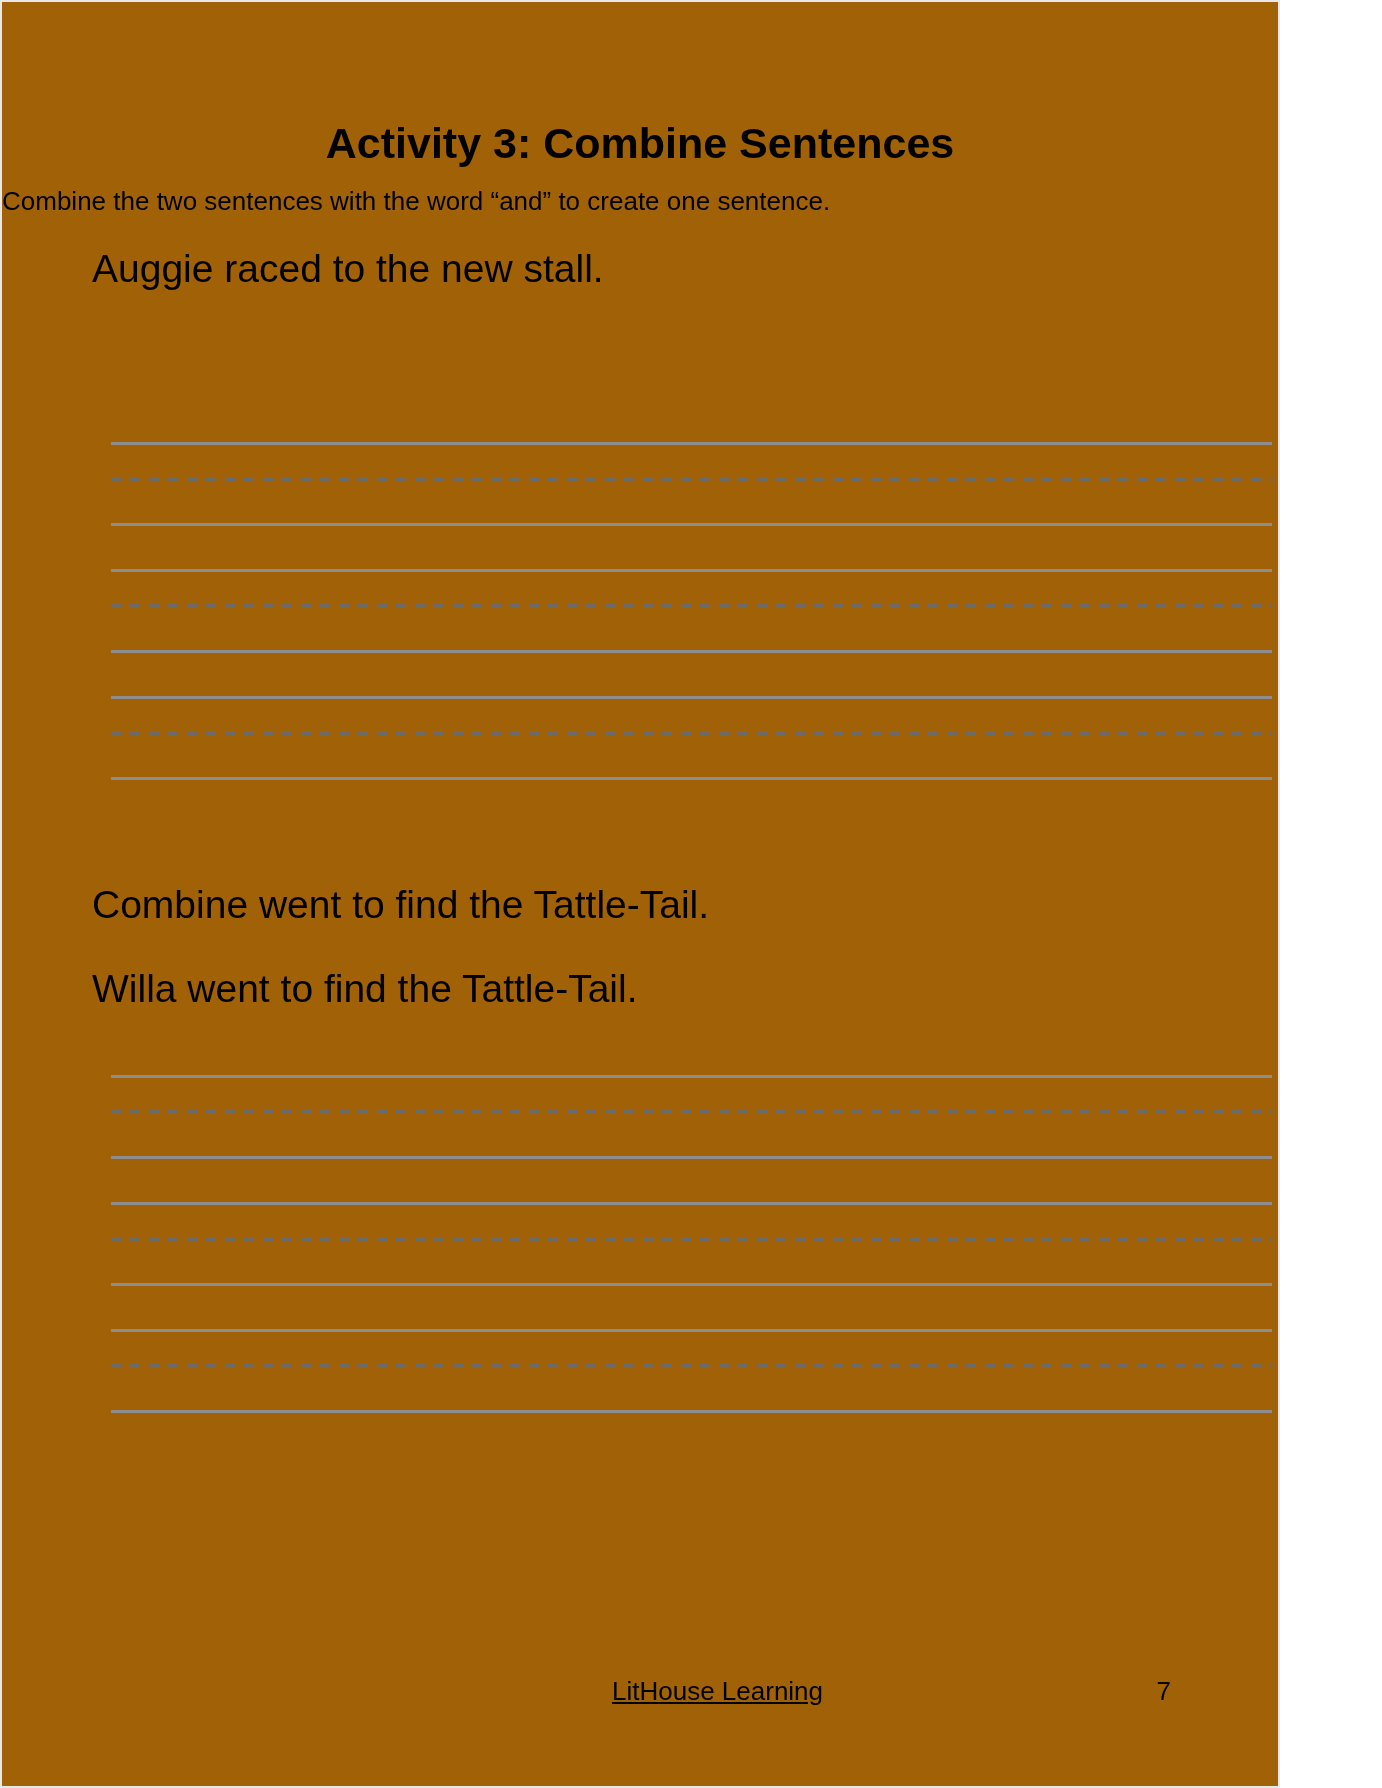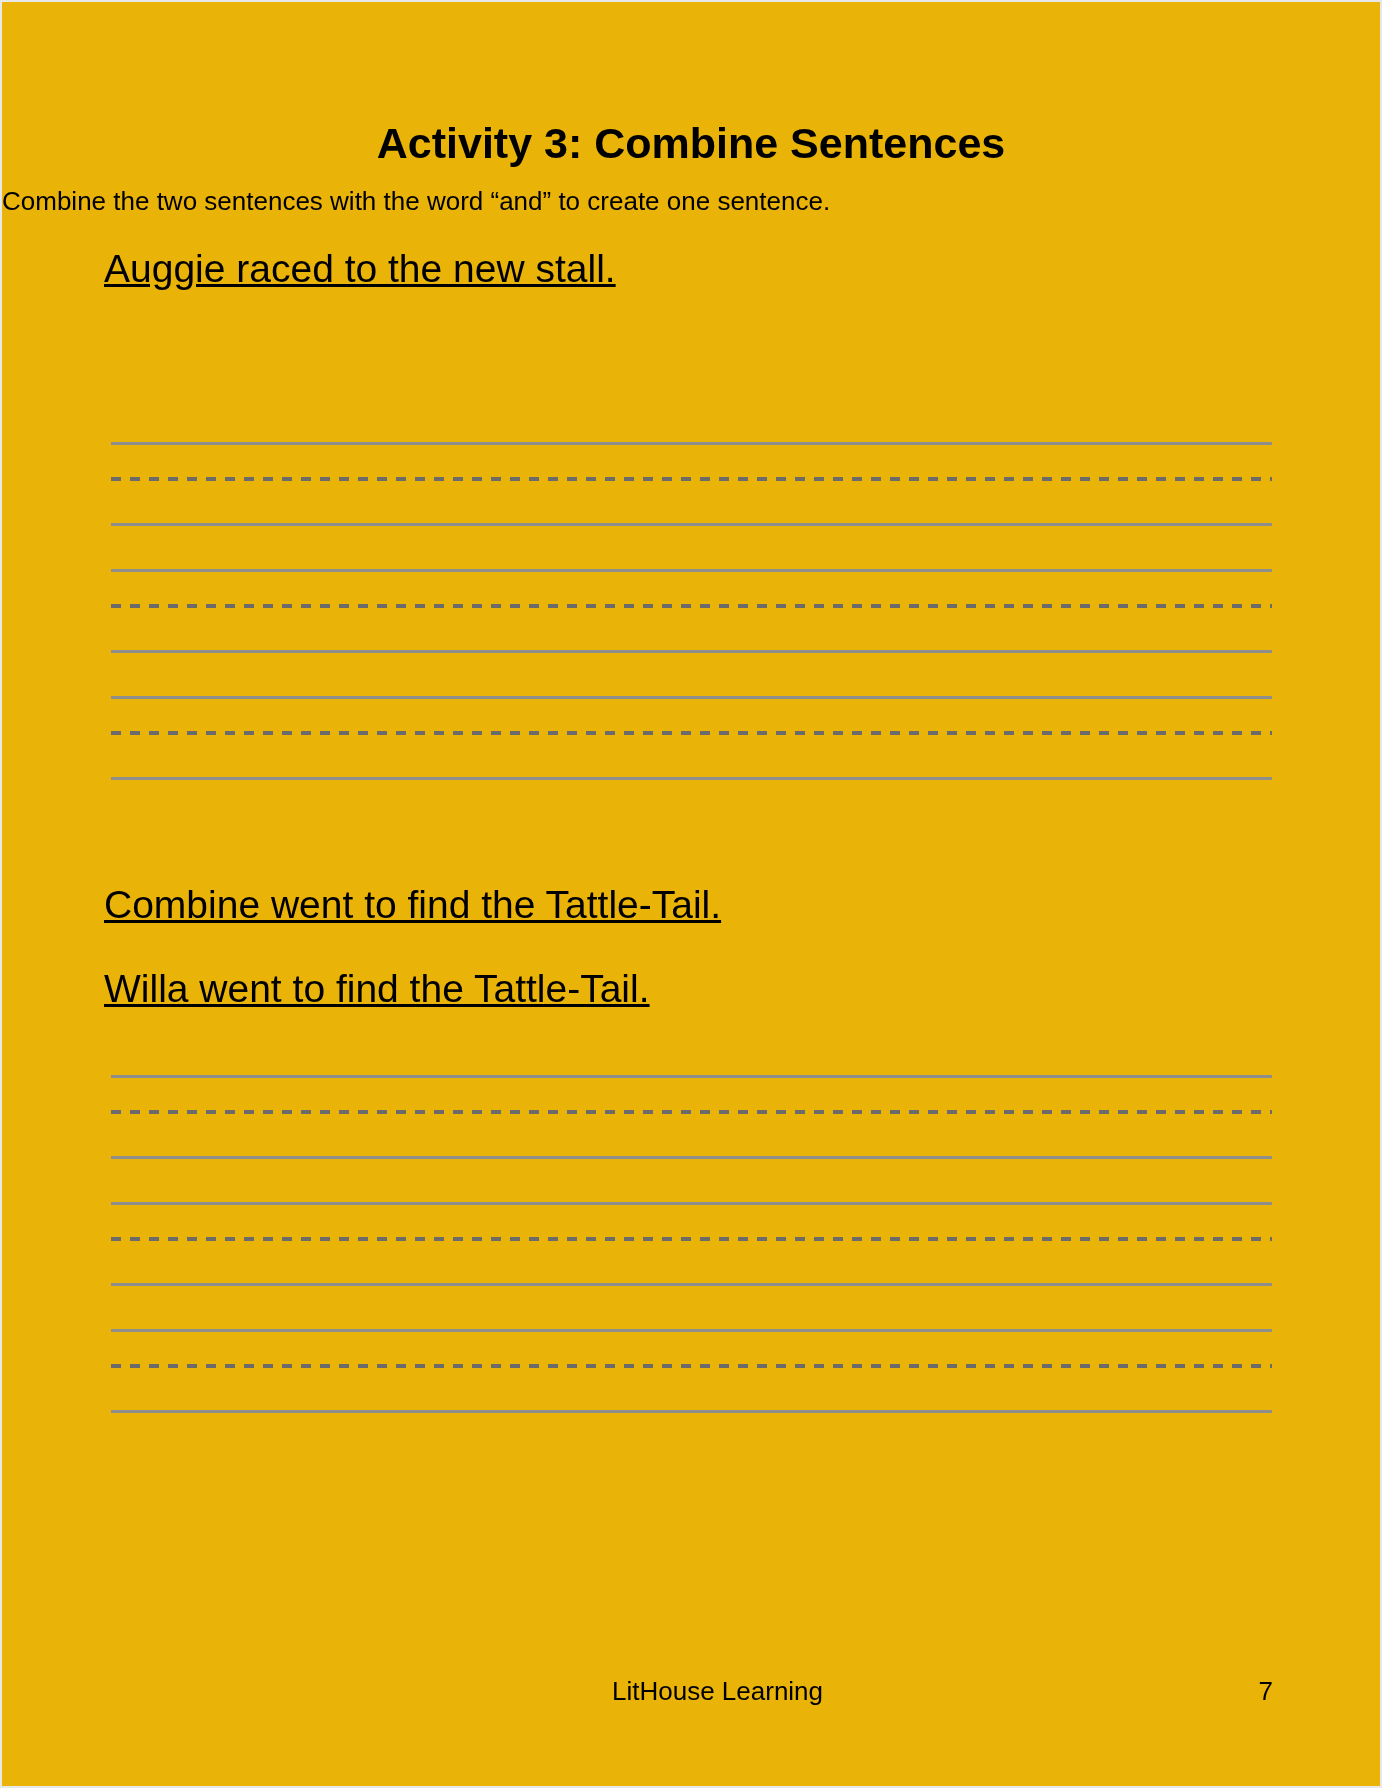--- a/index.html
+++ b/index.html
@@ -2,23 +2,23 @@
 <html><head>
 <meta charset="utf-8">
 <style>
   html, body {
     margin: 0;
     padding: 0;
     background: #ffffff;
   }
   .page {
     position: relative;
-    width: 1382px;
+    width: 1280px;
     height: 1788px;
-    background: #eab308;
+    background: #a16207;
     border: 2px solid #e8e8e8;
     box-sizing: border-box;
     font-family: "Liberation Sans", sans-serif;
     color: #000000;
     overflow: hidden;
   }
   .title {
     position: absolute;
     top: 120px;
     left: 0;
@@ -33,26 +33,25 @@
     position: absolute;
     top: 184px;
     left: 0;
     right: 0;
     margin: 0;
     font-size: 26px;
     line-height: 1.2;
   }
   .sentence {
     position: absolute;
-    left: 102px;
+    left: 90px;
     margin: 0;
     font-size: 39px;
     line-height: 1;
     white-space: nowrap;
-    text-decoration: underline;
   }
   .s1a { top: 247px; }
   .s1b { top: 331px; }
   .s2a { top: 883px; }
   .s2b { top: 967px; }
 
   .lines-block {
     position: absolute;
     left: 109px;
     width: 1161px;
@@ -89,20 +88,21 @@
     top: 1674px;
     left: 0;
     right: 0;
     height: 40px;
     font-size: 26px;
     line-height: 1.2;
   }
   .footer-brand {
     position: absolute;
     left: 610px;
+    text-decoration: underline;
   }
   .footer-page-num {
     position: absolute;
     right: 107px;
   }
 </style>
 </head>
 <body>
 
 <div class="page">

